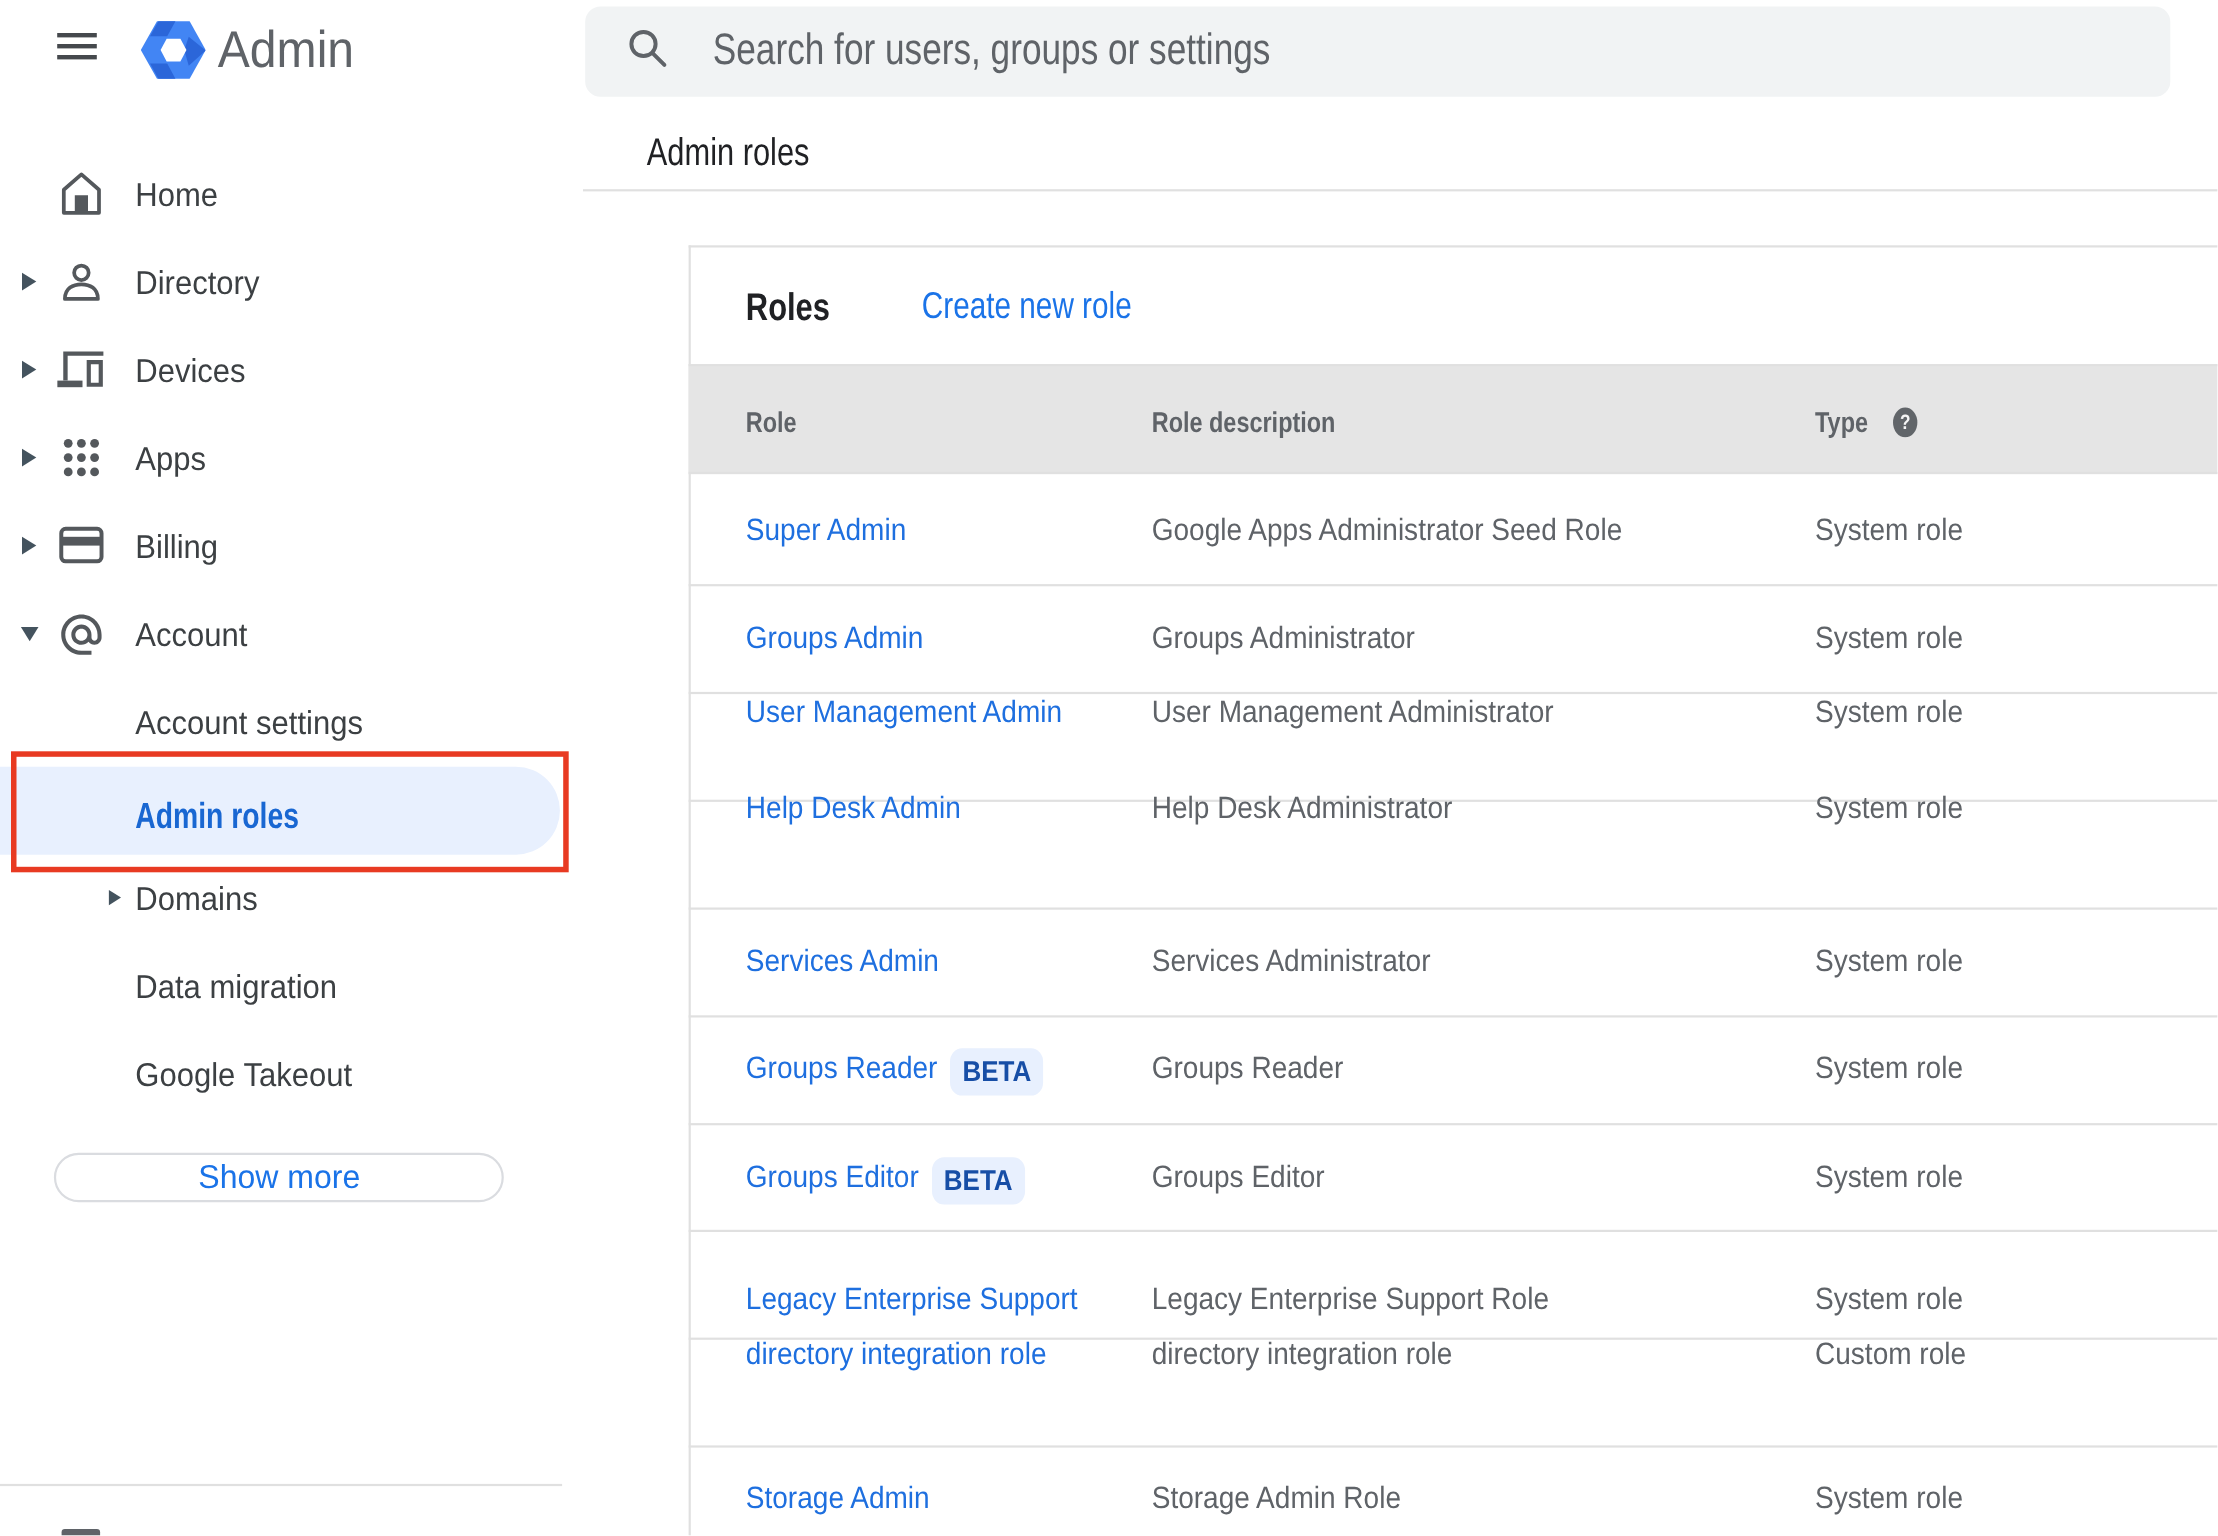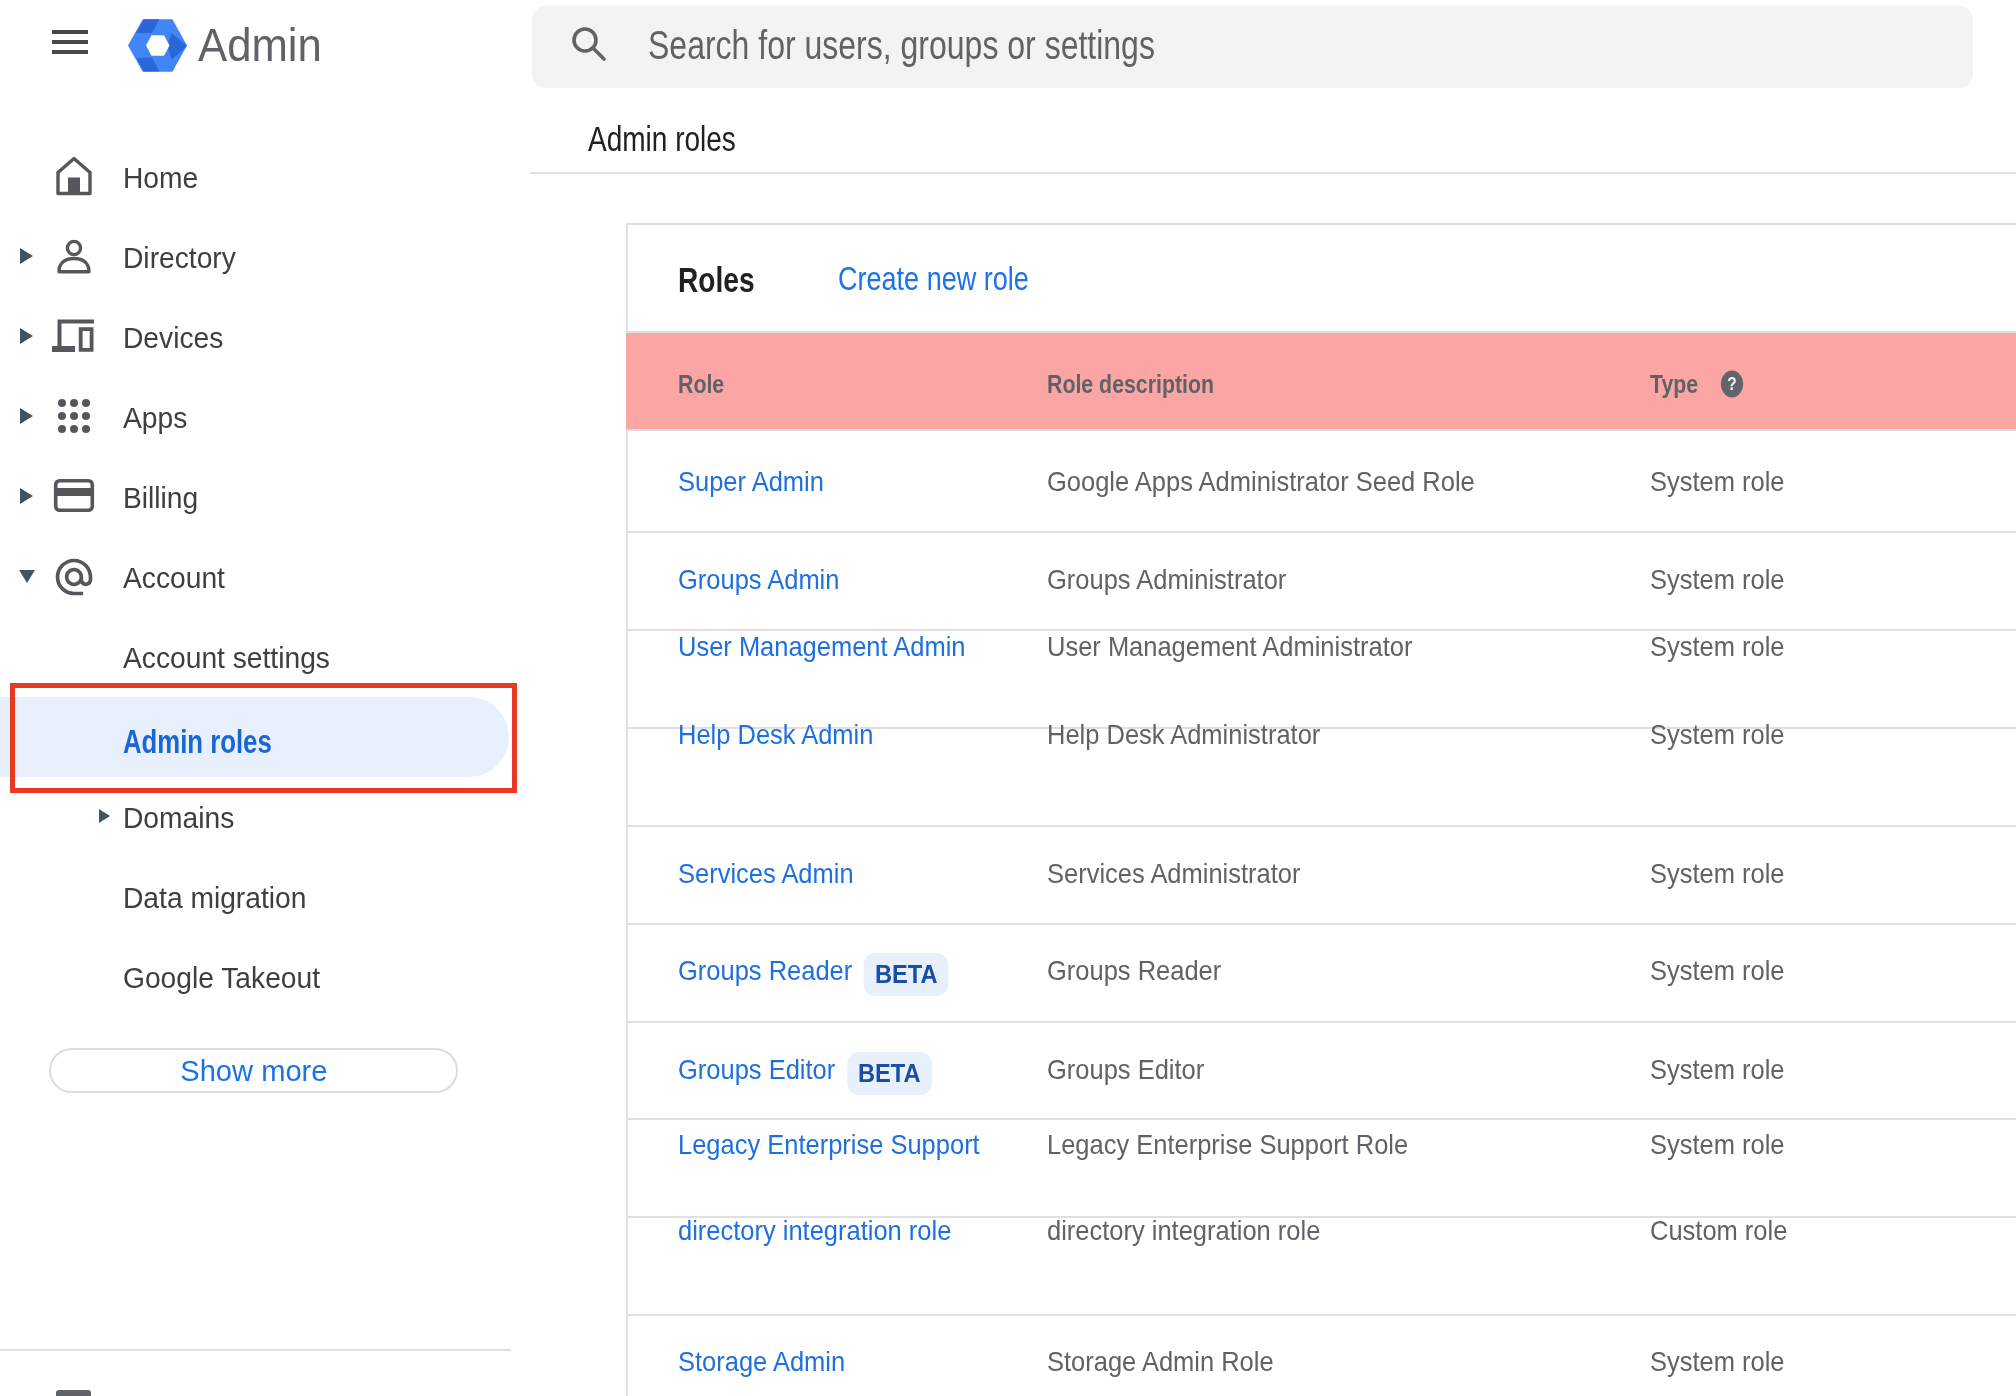--- a/index.html
+++ b/index.html
@@ -118,21 +118,21 @@
 <div class="divline" style="top:922.6px"></div>
 <div class="divline" style="top:1020.5px"></div>
 <div class="divline" style="top:1118.4px"></div>
 <div class="divline" style="top:1216.3px"></div>
 <div class="divline" style="top:1314.2px"></div>
 <div class="abs" style="left:626px; top:223px; right:0; bottom:0; border-left:2px solid #e0e0e0; border-top:2px solid #e0e0e0;"></div>
 
 <div class="abs" style="left:678px; top:263.5px; font-size:35px; line-height:31px; font-weight:bold; color:#202124; transform:scaleX(0.803); transform-origin:left top;">Roles</div>
 <div class="abs" style="left:838px; top:263px; font-size:34px; line-height:31px; color:#1a73e8; transform:scaleX(0.795); transform-origin:left top;">Create new role</div>
 
-<div class="abs" style="left:626px; top:331px; right:0; height:100px; background:#fca5a5; border-top:2px solid #e0e0e0; border-bottom:2px solid #e0e0e0;">
+<div class="abs" style="left:626px; top:331px; right:0; height:100px; background:#e5e5e5; border-top:2px solid #e0e0e0; border-bottom:2px solid #e0e0e0;">
   <span class="c1" style="top:3px; font-size:26px; font-weight:bold; color:#5f6368; transform:scaleX(0.82);">Role</span>
   <span class="c2" style="top:3px; font-size:26px; font-weight:bold; color:#5f6368; transform:scaleX(0.82);">Role description</span>
   <span class="c3" style="top:3px; font-size:26px; font-weight:bold; color:#5f6368; transform:scaleX(0.82);">Type
     <svg style="margin-left:24px;" width="34" height="28" viewBox="0 0 34 28" preserveAspectRatio="none">
       <circle cx="17" cy="14" r="13.5" fill="#616569"></circle>
       <text x="17" y="20" text-anchor="middle" font-size="19" font-weight="bold" fill="#f5f5f5" font-family="Liberation Sans, sans-serif">?</text>
     </svg>
   </span>
 </div>
 
@@ -164,21 +164,21 @@
 <div class="row" style="top:915.3px;">
   <span class="c1">Groups Reader<span class="beta">BETA</span></span>
     <span class="c2">Groups Reader</span>
     <span class="c3">System role</span>
 </div>
 <div class="row" style="top:1014px;">
   <span class="c1">Groups Editor<span class="beta">BETA</span></span>
     <span class="c2">Groups Editor</span>
     <span class="c3">System role</span>
 </div>
-<div class="row" style="top:1089px;">
+<div class="row" style="top:1125px;">
   <span class="c1">Legacy Enterprise Support</span>
     <span class="c2">Legacy Enterprise Support Role</span>
     <span class="c3">System role</span>
 </div>
 <div class="row" style="top:1175px;">
   <span class="c1">directory integration role</span>
     <span class="c2">directory integration role</span>
     <span class="c3">Custom role</span>
 </div>
 <div class="row" style="top:1306.3px;">

